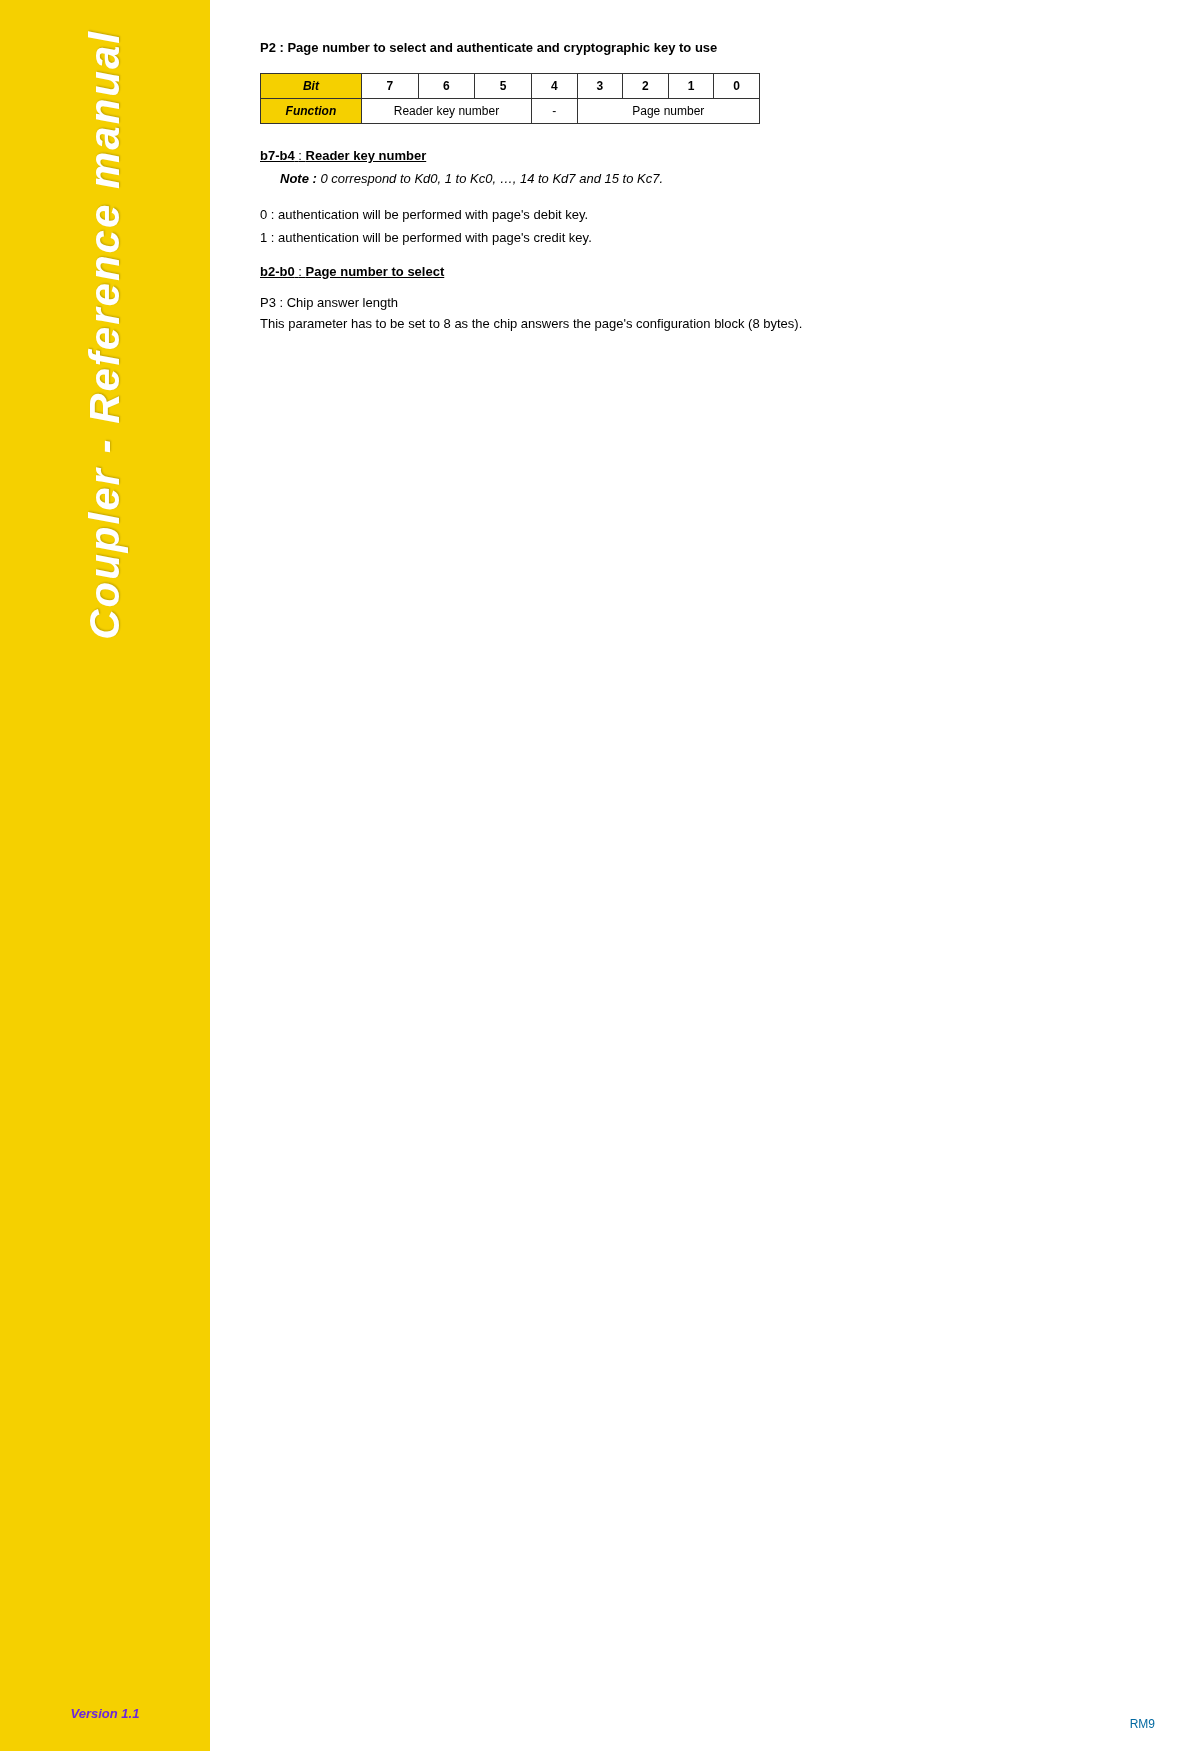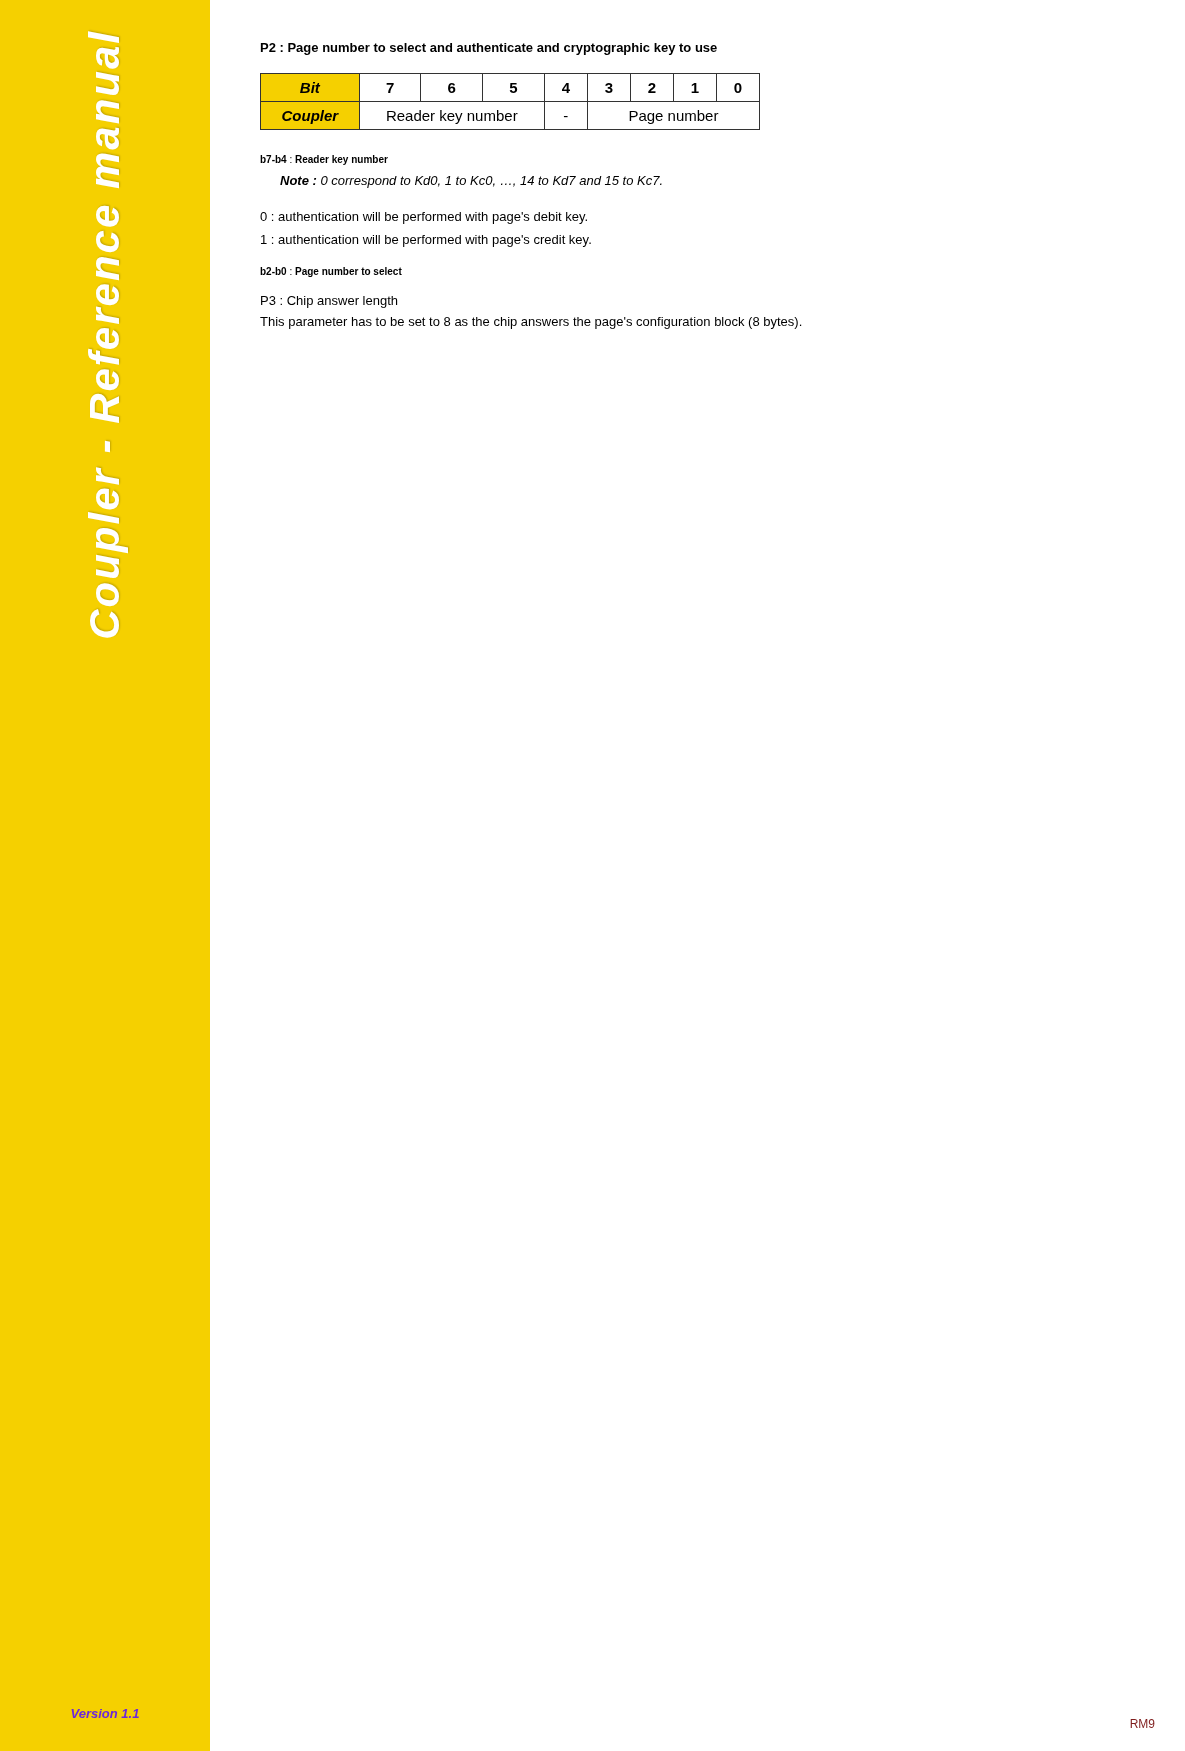--- a/index.html
+++ b/index.html
@@ -68,21 +68,21 @@
       border-collapse: collapse;
       margin-bottom: 24px;
       min-width: 500px;
     }
 
     .bit-table th,
     .bit-table td {
       border: 1px solid #333;
       padding: 5px 14px;
       text-align: center;
-      font-size: 15px;
+      font-size: 12px;
     }
 
     .bit-table .header-bit {
       background: #F5D000;
       font-weight: bold;
       font-style: italic;
       color: #000;
       min-width: 70px;
     }
 
@@ -109,23 +109,24 @@
     .bit-table .page-number-cell {
       text-align: center;
     }
 
     
     .subsection {
       margin-bottom: 16px;
     }
 
     .subsection-title {
-      font-size: 10px;
+      font-size: 13px;
       font-weight: normal;
       margin-bottom: 6px;
+      text-decoration: underline;
     }
 
     .subsection-title strong {
       font-weight: bold;
     }
 
     .note-text {
       font-style: italic;
       margin-left: 20px;
       margin-bottom: 4px;
@@ -136,21 +137,21 @@
       line-height: 1.5;
       margin-bottom: 4px;
     }
 
     
     .page-footer {
       position: absolute;
       bottom: 20px;
       right: 30px;
       font-size: 12px;
-      color: #7f1d1d;
+      color: #0369a1;
     }
 
     .section-label {
       font-size: 13px;
       font-weight: normal;
       margin-bottom: 4px;
     }
   </style>
 </head>
 <body>
@@ -173,21 +174,21 @@
         <th class="num-cell">5</th>
         <th class="num-cell">4</th>
         <th class="num-cell">3</th>
         <th class="num-cell">2</th>
         <th class="num-cell">1</th>
         <th class="num-cell">0</th>
       </tr>
     </thead>
     <tbody>
       <tr>
-        <td class="header-function">Coupler</td>
+        <td class="header-function">Function</td>
         <td colspan="3" class="reader-key-cell">Reader key number</td>
         <td class="dash-cell">-</td>
         <td colspan="4" class="page-number-cell">Page number</td>
       </tr>
     </tbody>
   </table>
 
   <div class="subsection">
     <div class="subsection-title">
       <strong>b7-b4</strong>

